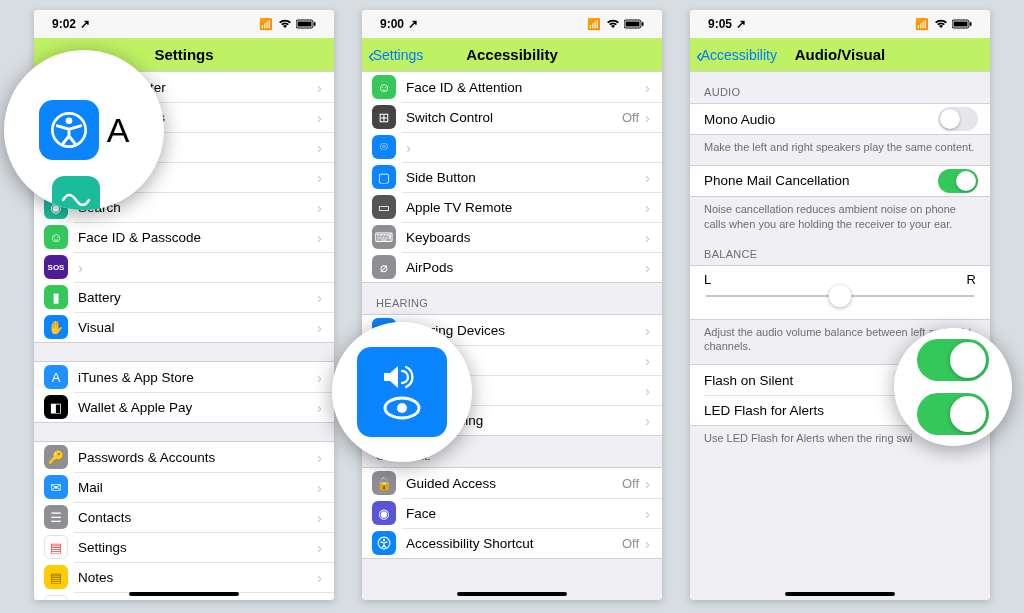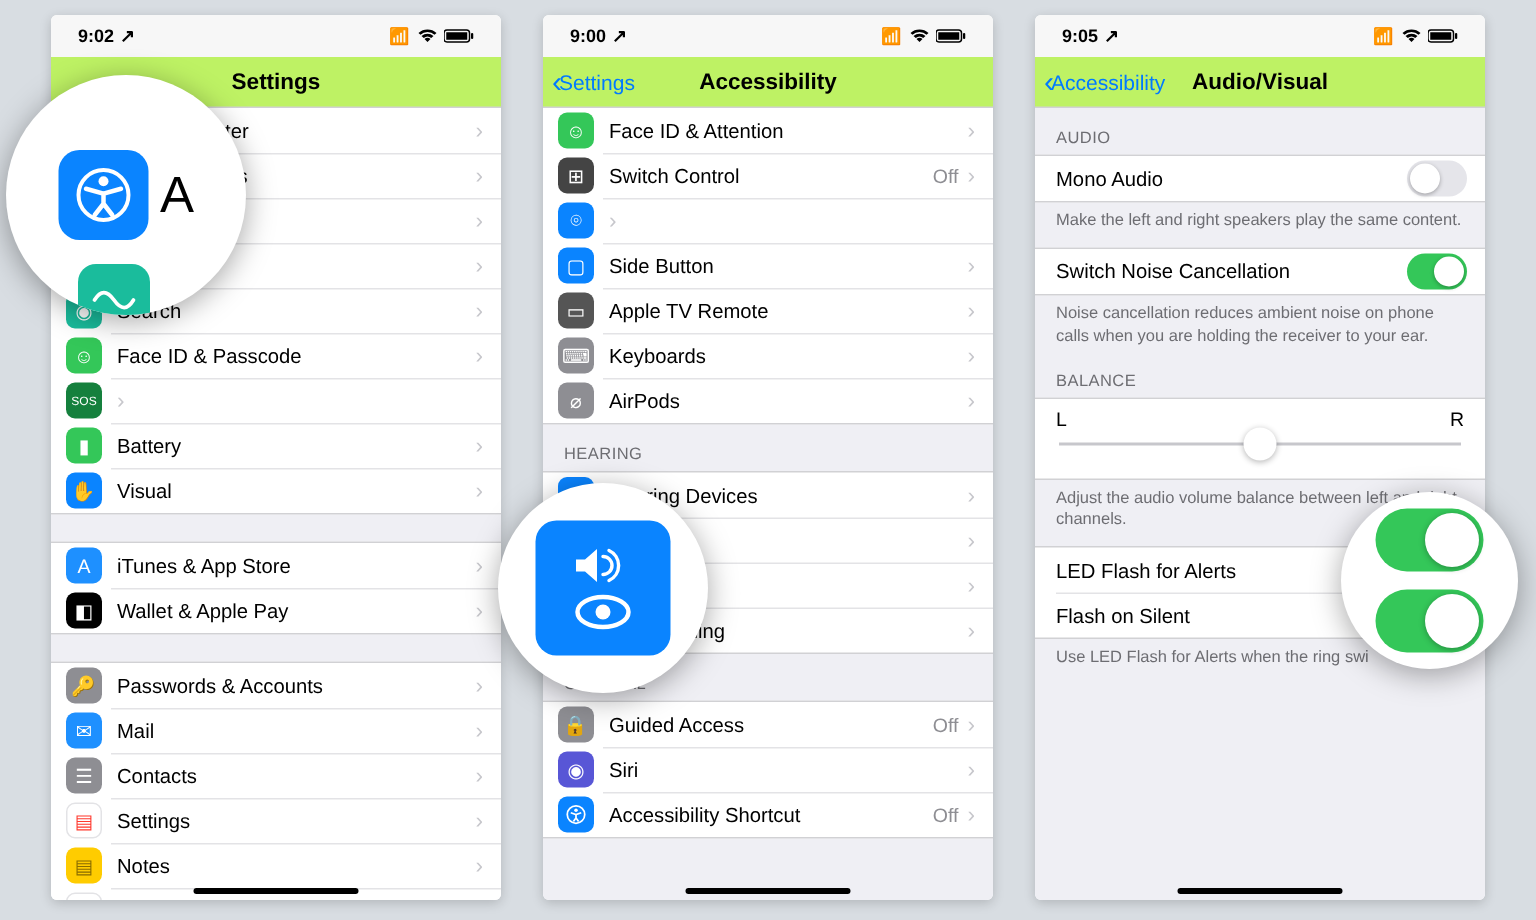--- a/index.html
+++ b/index.html
@@ -232,21 +232,21 @@
         <div class="icon" style="background:#1abc9c">◉</div>
         <div class="label">Search</div>
         <div class="chevron">›</div>
       </div>
       <div class="row">
         <div class="icon" style="background:#34c759">☺</div>
         <div class="label">Face ID &amp; Passcode</div>
         <div class="chevron">›</div>
       </div>
       <div class="row">
-        <div class="icon" style="background:#15803d;font-size:8px;font-weight:400">SOS</div>
+        <div class="icon" style="background:#4c1d95;font-size:8px;font-weight:700">SOS</div>
         <div class="chevron">›</div>
       </div>
       <div class="row">
         <div class="icon" style="background:#34c759">▮</div>
         <div class="label">Battery</div>
         <div class="chevron">›</div>
       </div>
       <div class="row">
         <div class="icon" style="background:#0a84ff">✋</div>
         <div class="label">Visual</div>
@@ -394,21 +394,21 @@
     <div class="section-header">GENERAL</div>
     <div class="group">
       <div class="row">
         <div class="icon" style="background:#8e8e93">🔒</div>
         <div class="label">Guided Access</div>
         <div class="detail">Off</div>
         <div class="chevron">›</div>
       </div>
       <div class="row">
         <div class="icon" style="background:#5856d6">◉</div>
-        <div class="label">Siri</div>
+        <div class="label">Face</div>
         <div class="chevron">›</div>
       </div>
       <div class="row">
         <div class="icon" style="background:#0a84ff">
           <svg width="14" height="14" viewBox="0 0 24 24">
               <circle cx="12" cy="12" r="10" fill="none" stroke="#fff" stroke-width="2"></circle>
               <circle cx="12" cy="7" r="2" fill="#fff"></circle>
               <path d="M6 10 L12 12 L18 10 M12 12 L12 16 M12 16 L9 20 M12 16 L15 20" stroke="#fff" stroke-width="2" fill="none"></path>
             </svg>
         </div>
@@ -456,47 +456,47 @@
       <div class="row noicon">
         <div class="label" style="margin-left:4px">Mono Audio</div>
         <div class="toggle">
             <div class="knob"></div>
           </div>
       </div>
     </div>
     <div class="section-footer">Make the left and right speakers play the same content.</div>
     <div class="group" style="margin-bottom:0;">
       <div class="row noicon">
-        <div class="label" style="margin-left:4px">Switch Noise Cancellation</div>
+        <div class="label" style="margin-left:4px">Phone Mail Cancellation</div>
         <div class="toggle on">
             <div class="knob"></div>
           </div>
       </div>
     </div>
     <div class="section-footer">Noise cancellation reduces ambient noise on phone calls when you are holding the receiver to your ear.</div>
     <div class="section-header" style="padding-top:6px">BALANCE</div>
     <div class="slider-row" style="border-top:1px solid #d1d1d4">
       <div class="labels">
         <span>L</span>
         <span>R</span>
       </div>
       <div class="slider-track">
           <div class="thumb"></div>
         </div>
     </div>
     <div class="section-footer">Adjust the audio volume balance between left and right channels.</div>
     <div class="group" style="margin-bottom:0;">
       <div class="row noicon">
-        <div class="label" style="margin-left:4px">LED Flash for Alerts</div>
+        <div class="label" style="margin-left:4px">Flash on Silent</div>
         <div class="toggle on">
             <div class="knob"></div>
           </div>
       </div>
       <div class="row noicon">
-        <div class="label" style="margin-left:4px">Flash on Silent</div>
+        <div class="label" style="margin-left:4px">LED Flash for Alerts</div>
         <div class="toggle on">
             <div class="knob"></div>
           </div>
       </div>
     </div>
     <div class="section-footer">Use LED Flash for Alerts when the ring swi</div>
   </div>
   <div class="home-indicator"></div>
 </div>
 

